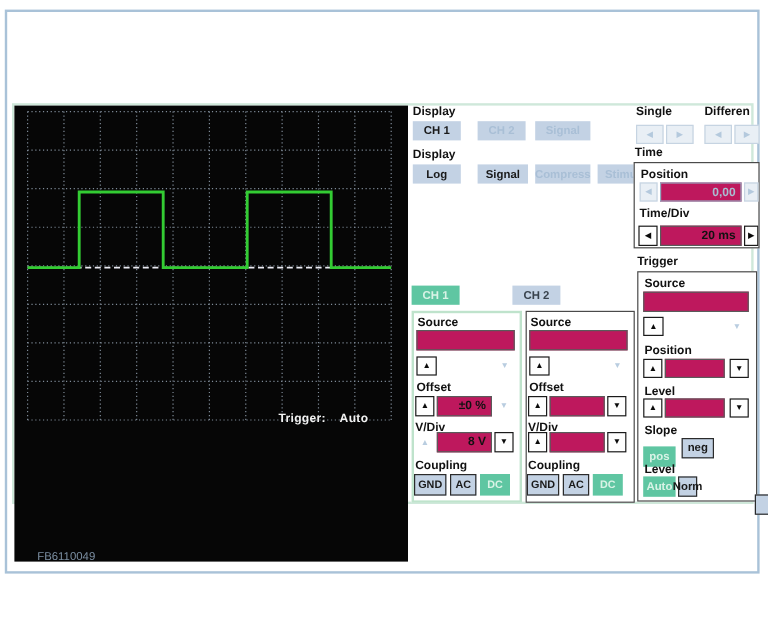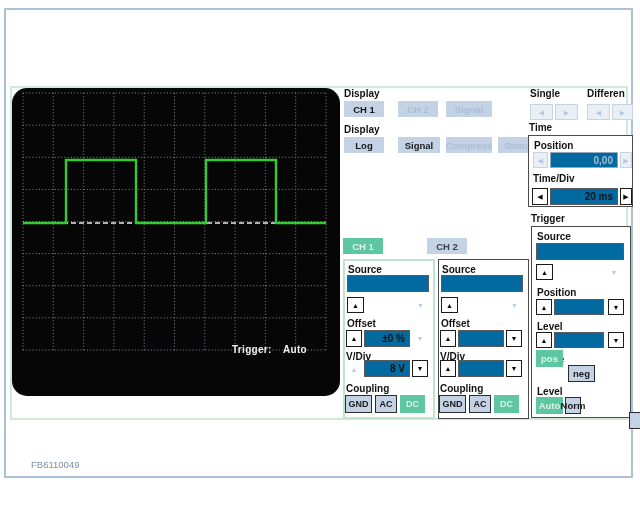--- a/index.html
+++ b/index.html
@@ -14,42 +14,42 @@
   .btn{display:flex;align-items:center;justify-content:center;background:#c3d2e4;
        color:#1a1a1a;font-size:9.5px;font-weight:bold;white-space:nowrap;cursor:default;}
   .btn.disabled{color:#a9bfd6;}
   .btn.bordered{border:1px solid #2b2b2b;}
   .btn.active{background:#5fc6a2;color:#d9f3e6;}
   .tab{display:flex;align-items:center;justify-content:center;font-size:9.5px;font-weight:bold;}
   .tab.on{background:#5fc6a2;color:#d9f3e6;}
   .tab.off{background:#c3d2e4;color:#3c4document;color:#39434d;}
   .gbox{border:1px solid #4a4a4a;background:#fff;}
   .gbox.green{border:2px solid #bfe3cc;}
-  .field{display:flex;align-items:center;justify-content:flex-end;background:#0369a1;
+  .field{display:flex;align-items:center;justify-content:flex-end;background:#be185d;
          border:1px solid #5a5a5a;font-size:10px;font-weight:bold;color:#111;padding-right:4px;}
   .field.disabled{color:#a9bdd1;border-color:#93a9bf;}
   .arrow{display:flex;align-items:center;justify-content:center;font-size:7px;line-height:1;}
   .arrow.enabled{border:1px solid #1a1a1a;background:#fefefe;color:#0a0a0a;}
   .arrow.flat{color:#b9cde0;background:transparent;border:none;}
   .arrow.boxed-dis{border:1px solid #c6d4e2;background:#e9eff5;color:#b4c9dd;}
   .fbcode{font-size:9.5px;color:#7b8ea1;}
   .cap-title{font-size:12px;font-weight:bold;color:#000;}
   .cap-suffix{font-weight:normal;}
   .cap-body{font-size:12px;color:#111;}
 </style>
 </head>
 <body>
 
 <div class="page">
 
   <div class="abs frame" style="left:4px;top:8px;width:629px;height:470px;"></div>
 
   <div class="abs panel" style="left:10px;top:86px;width:618px;height:334px;"></div>
 
-  <div class="abs scope" style="left:12px;top:88px;width:328px;height:308px;border-radius:15px;">
+  <div class="abs scope" style="left:12px;top:88px;width:328px;height:380px;">
     <svg width="328" height="330" viewBox="0 0 328 330">
         <line x1="11" y1="5" x2="11" y2="262" stroke="#7f8b98" stroke-width="1" stroke-dasharray="1 2.2"></line>
         <line x1="41.3" y1="5" x2="41.3" y2="262" stroke="#7f8b98" stroke-width="1" stroke-dasharray="1 2.2"></line>
         <line x1="71.6" y1="5" x2="71.6" y2="262" stroke="#7f8b98" stroke-width="1" stroke-dasharray="1 2.2"></line>
         <line x1="101.9" y1="5" x2="101.9" y2="262" stroke="#7f8b98" stroke-width="1" stroke-dasharray="1 2.2"></line>
         <line x1="132.2" y1="5" x2="132.2" y2="262" stroke="#7f8b98" stroke-width="1" stroke-dasharray="1 2.2"></line>
         <line x1="162.5" y1="5" x2="162.5" y2="262" stroke="#7f8b98" stroke-width="1" stroke-dasharray="1 2.2"></line>
         <line x1="192.8" y1="5" x2="192.8" y2="262" stroke="#7f8b98" stroke-width="1" stroke-dasharray="1 2.2"></line>
         <line x1="223.1" y1="5" x2="223.1" y2="262" stroke="#7f8b98" stroke-width="1" stroke-dasharray="1 2.2"></line>
         <line x1="253.4" y1="5" x2="253.4" y2="262" stroke="#7f8b98" stroke-width="1" stroke-dasharray="1 2.2"></line>
@@ -136,21 +136,21 @@
     </div>
   <div class="abs lbl" style="left:537px;top:321px;">Level</div>
   <div class="abs arrow enabled" style="left:536px;top:332px;width:16px;height:16px;">
       <span>▲</span>
     </div>
   <div class="abs field" style="left:554px;top:332px;width:50px;height:16px;"></div>
   <div class="abs arrow enabled" style="left:608px;top:332px;width:16px;height:16px;">
       <span>▼</span>
     </div>
   <div class="abs lbl" style="left:537px;top:354px;">Slope</div>
-  <div class="abs btn active" style="left:536px;top:350px;width:27px;height:17px;">pos</div>
+  <div class="abs btn active" style="left:536px;top:372px;width:27px;height:17px;">pos</div>
   <div class="abs btn bordered" style="left:568px;top:365px;width:27px;height:17px;">neg</div>
   <div class="abs lbl" style="left:537px;top:386px;">Level</div>
   <div class="abs btn active" style="left:536px;top:397px;width:27px;height:17px;">Auto</div>
   <div class="abs btn bordered" style="left:565px;top:397px;width:16px;height:17px;">Norm</div>
   <div class="abs btn bordered" style="left:597px;top:412px;width:52px;height:17px;margin-left:32px;">Single</div>
 
   <div class="abs tab on" style="left:343px;top:238px;width:40px;height:16px;">CH 1</div>
   <div class="abs gbox green" style="left:343px;top:259px;width:92px;height:160px;"></div>
   <div class="abs lbl" style="left:348px;top:264px;">Source</div>
   <div class="abs field" style="left:347px;top:275px;width:82px;height:17px;justify-content:flex-start;"></div>

